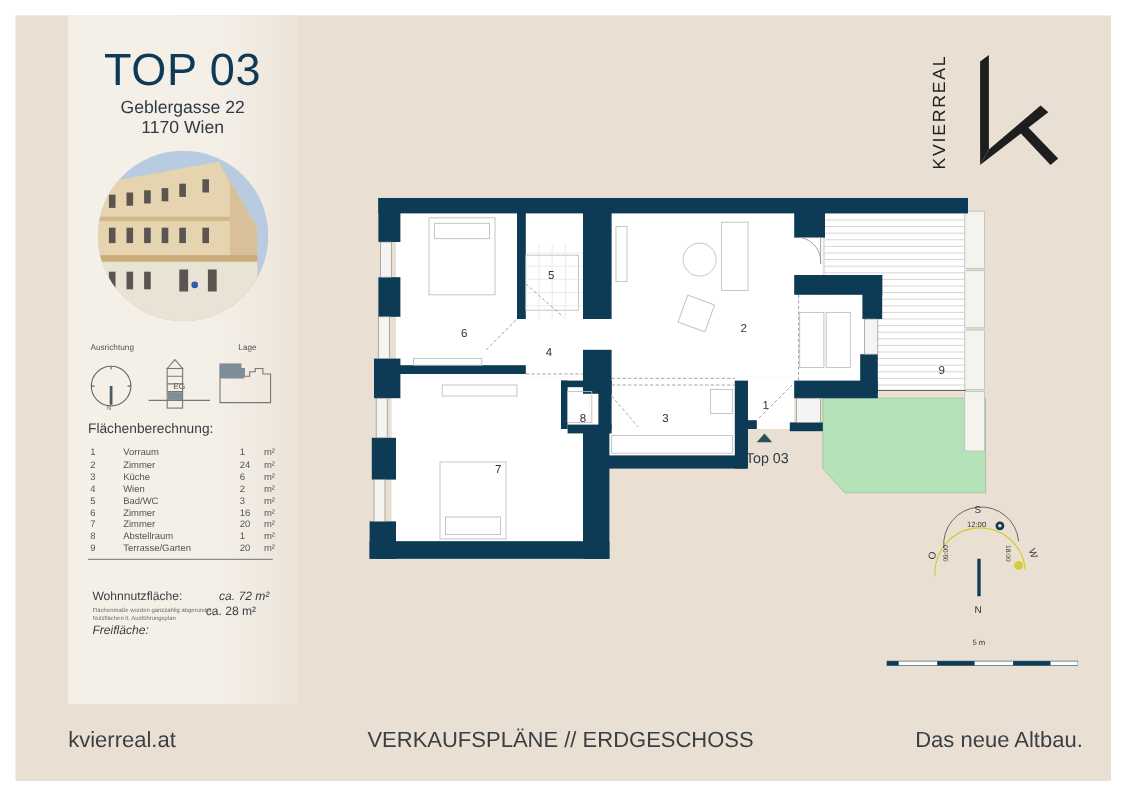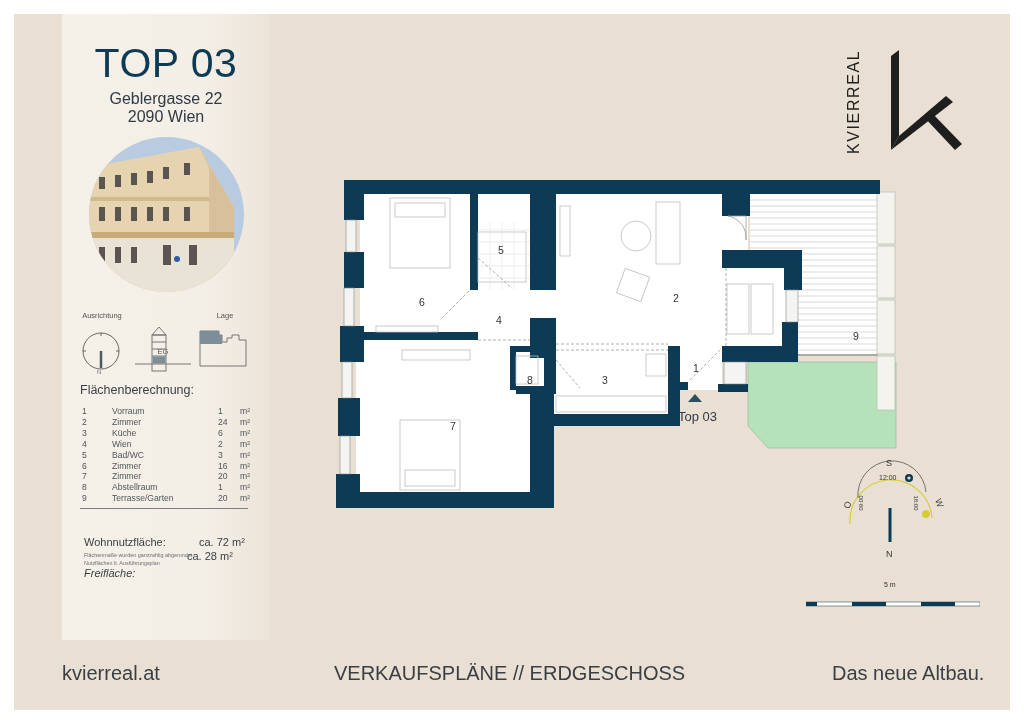--- a/index.html
+++ b/index.html
@@ -21,21 +21,21 @@
   .brand-text{left:842px;top:50px;width:22px;height:105px;}
 </style>
 </head>
 <body>
 
 <div class="sheet"></div>
 <div class="leftcol"></div>
 
 <div class="abs title">TOP 03</div>
 <div class="abs addr" style="top:90px;">Geblergasse 22</div>
-<div class="abs addr" style="top:108px;">2090 Wien</div>
+<div class="abs addr" style="top:108px;">1170 Wien</div>
 
 <div class="abs photo">
   <svg width="155" height="155" viewBox="0 0 155 155">
     <rect width="155" height="155" fill="#b8cbe0"></rect>
     <polygon points="0,30 110,10 145,70 145,155 0,155" fill="#e6d4b0"></polygon>
     <polygon points="110,10 145,70 145,155 120,155 120,30" fill="#d8c19a"></polygon>
     <rect x="0" y="95" width="145" height="6" fill="#c9ab78"></rect>
     <rect x="0" y="60" width="120" height="4" fill="#d2b98b"></rect>
     <rect x="0" y="101" width="145" height="54" fill="#e9e3d6"></rect>
     <g fill="#5a5550">
@@ -150,21 +150,21 @@
         <td>9</td>
         <td>Terrasse/Garten</td>
         <td>20</td>
         <td>m²</td>
       </tr>
   </tbody>
 </table>
 <div class="abs rule"></div>
 
 <div class="abs sum" style="left:84px;top:517px;">Wohnnutzfläche:</div>
-<div class="abs sum" style="left:199px;top:517px;">ca. 72 m²</div>
+<div class="abs sum" style="left:199px;top:517px;font-style:italic;">ca. 72 m²</div>
 <div class="abs sum" style="left:84px;top:548px;font-style:italic;">Freifläche:</div>
 <div class="abs sum" style="left:187px;top:531px;">ca. 28 m²</div>
 <div class="abs note">
   <div>Flächenmaße wurden ganzzahlig abgerundet.</div>
   <div>Nutzflächen lt. Ausführungsplan</div>
 </div>
 
 <div class="abs brand-text">
   <svg width="22" height="105" viewBox="0 0 22 105">
     <text id="brandtxt" x="0" y="0" transform="translate(17,104) rotate(-90)" font-family="Liberation Sans, sans-serif" font-size="16" fill="#1e1e1e" letter-spacing="0.3" textLength="103">KVIERREAL</text>

